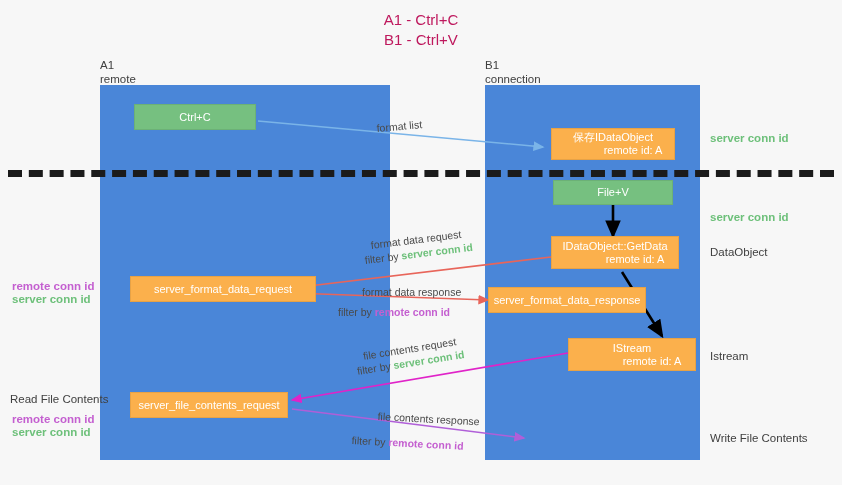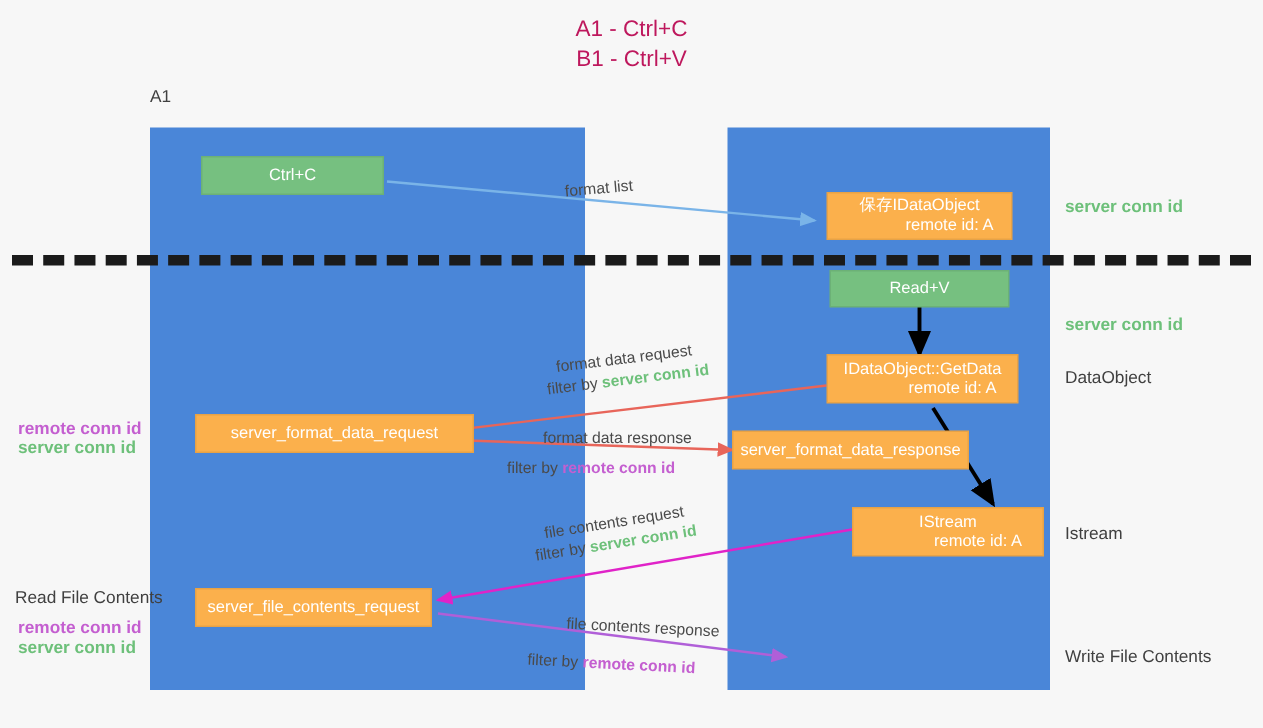--- a/index.html
+++ b/index.html
@@ -109,20 +109,25 @@
   <div class="title">
     <span>A1 - Ctrl+C</span><br>
     <span>B1 - Ctrl+V</span>
   </div>
 
   <div class="lane lane-a"></div>
   <div class="lane lane-b"></div>
 
   <div class="lane-head" style="left:100px; top:58px; width:290px;">
     <span class="l1">A1</span>
+    <span class="l2">remote</span>
+  </div>
+  <div class="lane-head" style="left:485px; top:58px; width:215px;">
+    <span class="l1">B1</span>
+    <span class="l2">connection</span>
   </div>
 
   <svg class="overlay">
     <defs>
       <marker id="ar-blue" markerWidth="7" markerHeight="7" refX="6" refY="3" orient="auto">
         <path d="M0,0 L7,3 L0,6 z" fill="#7ab4e8"></path>
       </marker>
       <marker id="ar-red" markerWidth="7" markerHeight="7" refX="6" refY="3" orient="auto">
         <path d="M0,0 L7,3 L0,6 z" fill="#e8655a"></path>
       </marker>
@@ -157,21 +162,21 @@
   <div class="box box-green" style="left:134px; top:104px; width:122px; height:26px;">
     <span>Ctrl+C</span>
   </div>
 
   <div class="box box-orange" style="left:551px; top:128px; width:124px; height:32px;">
     <span>保存IDataObject</span>
     <span class="l2">remote id: A</span>
   </div>
 
   <div class="box box-green" style="left:553px; top:180px; width:120px; height:25px;">
-    <span>Read+V</span>
+    <span>File+V</span>
   </div>
 
   <div class="box box-orange" style="left:551px; top:236px; width:128px; height:33px;">
     <span>IDataObject::GetData</span>
     <span class="l2">remote id: A</span>
   </div>
 
   <div class="box box-orange" style="left:568px; top:338px; width:128px; height:33px;">
     <span>IStream</span>
     <span class="l2">remote id: A</span>

